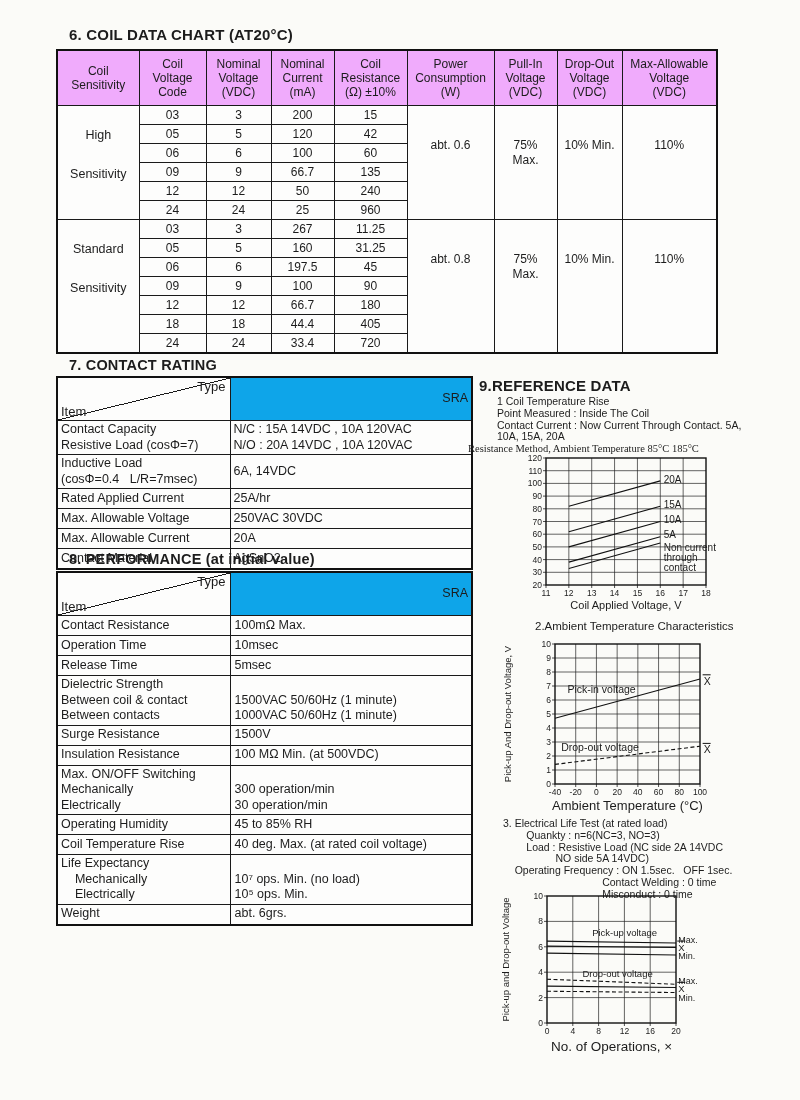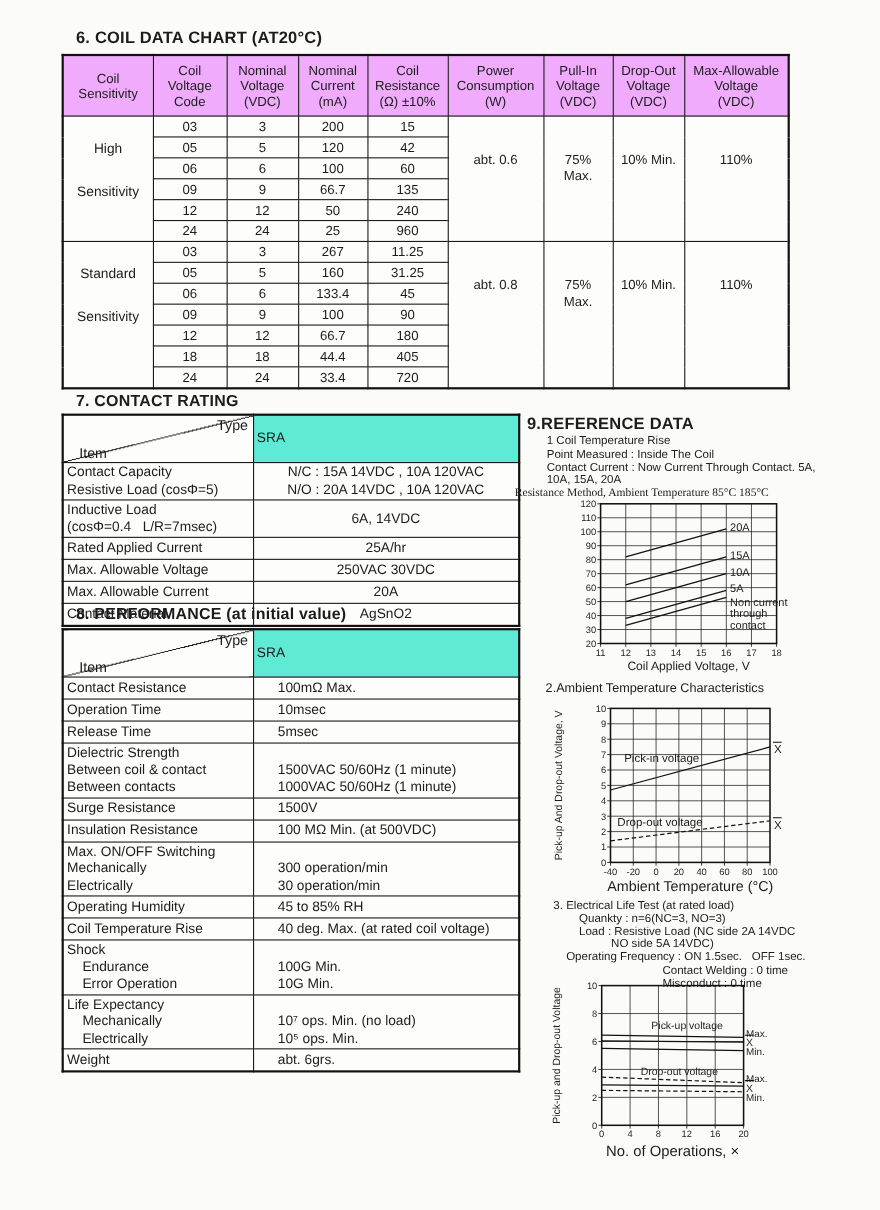--- a/index.html
+++ b/index.html
@@ -15,28 +15,28 @@
   #coil-table{border:2px solid #111;table-layout:fixed;}
   #coil-table th,#coil-table td{border:1px solid #1a1a1a;font-size:12px;text-align:center;padding:0 1px;}
   #coil-table th{background:#f0abfc;font-weight:normal;white-space:pre-line;line-height:14px;height:54px;}
   #coil-table td{height:18px;line-height:16px;}
   #coil-table td.sens{vertical-align:top;padding-top:10px;line-height:39px;font-size:12.5px;white-space:pre-line;}
   #coil-table td.mtop{vertical-align:top;padding-top:32px;line-height:15px;white-space:pre-line;}
   
   .iv-table{border:2px solid #111;table-layout:fixed;width:415px;}
   .iv-table td{border:1px solid #1a1a1a;font-size:12.5px;line-height:15.5px;padding:1px 3px;vertical-align:middle;}
   .iv-table td.item{text-align:left;white-space:pre-wrap;}
-  .iv-table td.val-c{text-align:center;white-space:pre-wrap;margin-left:32px;}
-  .iv-table td.val-l{text-align:left;white-space:pre-wrap;padding-left:22px;}
+  .iv-table td.val-c{white-space:pre-wrap;margin-left:32px;}
+  .iv-table td.val-l{text-align:left;white-space:pre-wrap;padding-left:4px;}
   .iv-table tr.single td{height:17px;}
   .diag{position:relative;height:40px;background:
     linear-gradient(to bottom right,transparent 49.4%,#1a1a1a 49.4%,#1a1a1a 50.6%,transparent 50.6%);}
   .diag .t-lab{position:absolute;top:1px;right:4px;font-size:13px;}
-  .diag .i-lab{position:absolute;bottom:1px;left:3px;font-size:13px;margin-left:11px;}
-  .colhead{background:#5eead4;text-align:left;font-size:13px;}
+  .diag .i-lab{position:absolute;bottom:1px;left:3px;font-size:13px;}
+  .colhead{background:#0ea5e9;text-align:right;font-size:13px;}
   
   .ref-note{font-size:10.5px;line-height:11.8px;white-space:pre-wrap;}
   .serif{font-family:"Liberation Serif","DejaVu Serif",serif;}
   .sub-title{font-size:11.5px;}
   svg text{fill:#1c1c1c;font-family:"Liberation Sans","DejaVu Sans",sans-serif;}
 </style>
 </head>
 <body>
 
 <div class="abs sec-title" style="left:57px;top:26px;">6. COIL DATA CHART (AT20°C)</div>
@@ -141,21 +141,21 @@
       </tr>
       <tr>
         <td>05</td>
         <td>5</td>
         <td>160</td>
         <td>31.25</td>
       </tr>
       <tr>
         <td>06</td>
         <td>6</td>
-        <td>133.4</td>
+        <td>197.5</td>
         <td>45</td>
       </tr>
       <tr>
         <td>09</td>
         <td>9</td>
         <td>100</td>
         <td>90</td>
       </tr>
       <tr>
         <td>12</td>
@@ -189,21 +189,21 @@
       <td class="diag">
         <span class="t-lab">Type</span>
         <span class="i-lab">Item</span>
       </td>
       <td class="colhead">SRA</td>
     </tr>
   </thead>
   <tbody id="contact-body">
       <tr>
         <td class="item">Contact Capacity
-Resistive Load (cosΦ=5)</td>
+Resistive Load (cosΦ=7)</td>
         <td class="val-c">N/C : 15A 14VDC , 10A 120VAC
 N/O : 20A 14VDC , 10A 120VAC</td>
       </tr>
       <tr>
         <td class="item">Inductive Load
 (cosΦ=0.4   L/R=7msec)</td>
         <td class="val-c">6A, 14VDC</td>
       </tr>
       <tr class="single">
         <td class="item">Rated Applied Current</td>
@@ -276,28 +276,20 @@
 300 operation/min
 30 operation/min</td>
       </tr>
       <tr class="single">
         <td class="item">Operating Humidity</td>
         <td class="val-l">45 to 85% RH</td>
       </tr>
       <tr class="single">
         <td class="item">Coil Temperature Rise</td>
         <td class="val-l">40 deg. Max. (at rated coil voltage)</td>
-      </tr>
-      <tr>
-        <td class="item">Shock
-    Endurance
-    Error Operation</td>
-        <td class="val-l">
-100G Min.
-10G Min.</td>
       </tr>
       <tr>
         <td class="item">Life Expectancy
     Mechanically
     Electrically</td>
         <td class="val-l">
 10⁷ ops. Min. (no load)
 10⁵ ops. Min.</td>
       </tr>
       <tr class="single">
@@ -374,21 +366,21 @@
     <text x="155.7142857142857" y="32.59" font-size="10" font-family="&quot;Liberation Serif&quot;,&quot;DejaVu Serif&quot;,serif">20A</text>
     <text x="155.7142857142857" y="57.99" font-size="10" font-family="&quot;Liberation Serif&quot;,&quot;DejaVu Serif&quot;,serif">15A</text>
     <text x="155.7142857142857" y="73.22999999999999" font-size="10" font-family="&quot;Liberation Serif&quot;,&quot;DejaVu Serif&quot;,serif">10A</text>
     <text x="155.7142857142857" y="88.47" font-size="10" font-family="&quot;Liberation Serif&quot;,&quot;DejaVu Serif&quot;,serif">5A</text>
     <text x="155.7142857142857" y="101.17" font-size="10" font-family="&quot;Liberation Serif&quot;,&quot;DejaVu Serif&quot;,serif">Non current</text>
     <text x="155.7142857142857" y="111.33" font-size="10" font-family="&quot;Liberation Serif&quot;,&quot;DejaVu Serif&quot;,serif">through</text>
     <text x="155.7142857142857" y="121.49" font-size="10" font-family="&quot;Liberation Serif&quot;,&quot;DejaVu Serif&quot;,serif">contact</text>
     <text x="118" y="159" text-anchor="middle" font-size="11">Coil Applied Voltage, V</text>
   </svg>
 
-<div class="abs sub-title" style="left:496px;top:620px;">2.Ambient Temperature Characteristics</div>
+<div class="abs sub-title" style="left:535px;top:620px;">2.Ambient Temperature Characteristics</div>
 <svg id="chart2" class="abs" style="left:497px;top:632px;" width="300" height="184">
     <line x1="58" y1="152" x2="58" y2="155" stroke="#222" stroke-width="0.8"></line>
     <text x="58" y="163" text-anchor="middle" font-size="8.5">-40</text>
     <line x1="78.71428571428571" y1="12" x2="78.71428571428571" y2="152" stroke="#222" stroke-width="0.7"></line>
     <line x1="78.71428571428571" y1="152" x2="78.71428571428571" y2="155" stroke="#222" stroke-width="0.8"></line>
     <text x="78.71428571428571" y="163" text-anchor="middle" font-size="8.5">-20</text>
     <line x1="99.42857142857142" y1="12" x2="99.42857142857142" y2="152" stroke="#222" stroke-width="0.7"></line>
     <line x1="99.42857142857142" y1="152" x2="99.42857142857142" y2="155" stroke="#222" stroke-width="0.8"></line>
     <text x="99.42857142857142" y="163" text-anchor="middle" font-size="8.5">0</text>
     <line x1="120.14285714285714" y1="12" x2="120.14285714285714" y2="152" stroke="#222" stroke-width="0.7"></line>

